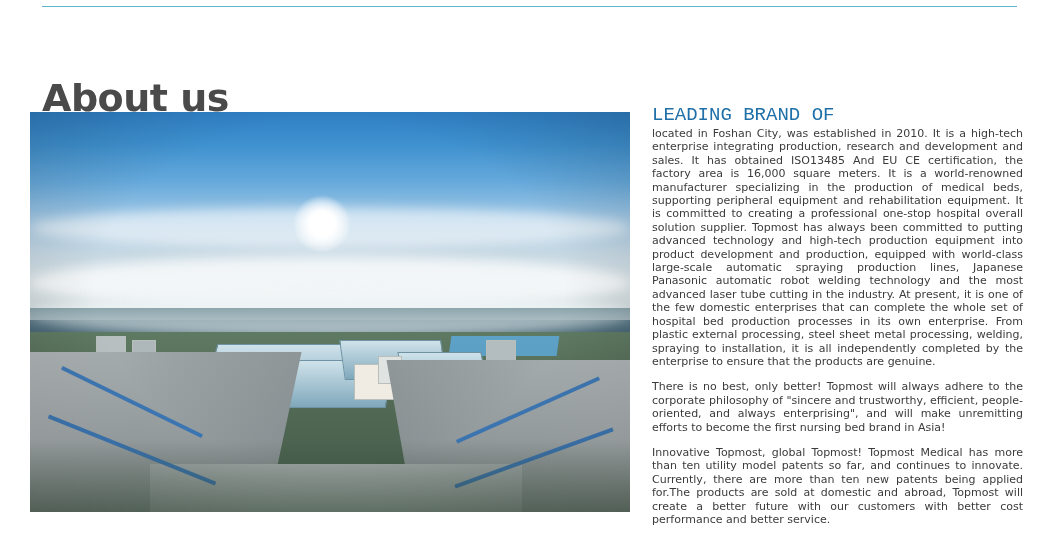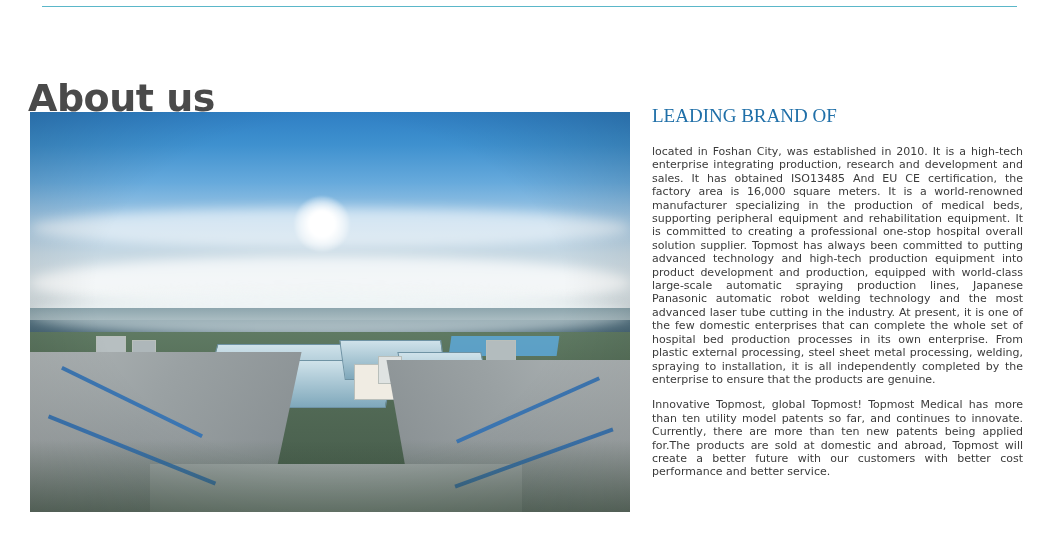--- a/index.html
+++ b/index.html
@@ -19,21 +19,21 @@
     position: absolute;
     top: 6px;
     left: 42px;
     width: 975px;
     height: 1px;
     background: #5bb7c9;
   }
   .page-title {
     position: absolute;
     top: 36px;
-    left: 28px;
+    left: 42px;
     font-size: 38px;
     font-weight: bold;
     color: #4a4a4a;
     letter-spacing: -0.5px;
     font-family: "DejaVu Sans", sans-serif;
     margin-top: 40px;
   }
   .photo {
     position: absolute;
     top: 112px;
@@ -155,22 +155,21 @@
   .right-col {
     position: absolute;
     top: 104px;
     left: 652px;
     width: 372px;
   }
   .headline {
     color: #1f6fa8;
     font-size: 19px;
     line-height: 23px;
-    font-family: Liberation Serif, serif;
-    margin-bottom: 18px;
+    font-family: Liberation Mono, monospace;
   }
   .headline span { display: block; }
   .body-copy p {
     margin: 0 1px 12px 0;
     font-size: 11px;
     line-height: 13.4px;
     color: #3b3b3b;
     text-align: justify;
     font-family: "DejaVu Sans", sans-serif;
   }
@@ -211,15 +210,16 @@
   <div class="trees"></div>
   <div class="photo-vignette"></div>
 </div>
 
 <div class="right-col">
   <div class="headline">
     <span>LEADING BRAND OF</span>
   </div>
   <div class="body-copy">
     <p>located in Foshan City, was established in 2010.  It is a high-tech enterprise integrating production, research and development and sales. It has obtained ISO13485 And EU CE certification, the  factory area is 16,000 square meters. It is a world-renowned manufacturer specializing in the production of medical beds, supporting peripheral equipment and rehabilitation equipment. It is committed to creating a professional one-stop hospital overall solution supplier. Topmost has always been committed to putting advanced technology and high-tech production equipment into product development and production, equipped with world-class large-scale automatic spraying production lines, Japanese Panasonic automatic robot welding technology and the most advanced laser tube cutting in the industry. At present, it is one of the few domestic enterprises that can complete the whole set of hospital bed production processes in its own enterprise. From plastic external processing, steel sheet metal processing, welding, spraying to installation, it is all independently completed by the enterprise to ensure that the products are genuine.</p>
+    <p>There is no best, only better! Topmost will always adhere to the corporate philosophy of "sincere and trustworthy, efficient, people-oriented, and always enterprising", and will make unremitting efforts to become the first nursing bed brand in Asia!</p>
     <p>Innovative Topmost, global Topmost! Topmost Medical has more than ten utility model patents so far, and continues to innovate. Currently, there are more than ten new patents being applied for.The products are sold at domestic  and abroad, Topmost will create a better future with our customers with better cost performance and better service.</p>
   </div>
 </div>
 
 </body></html>

